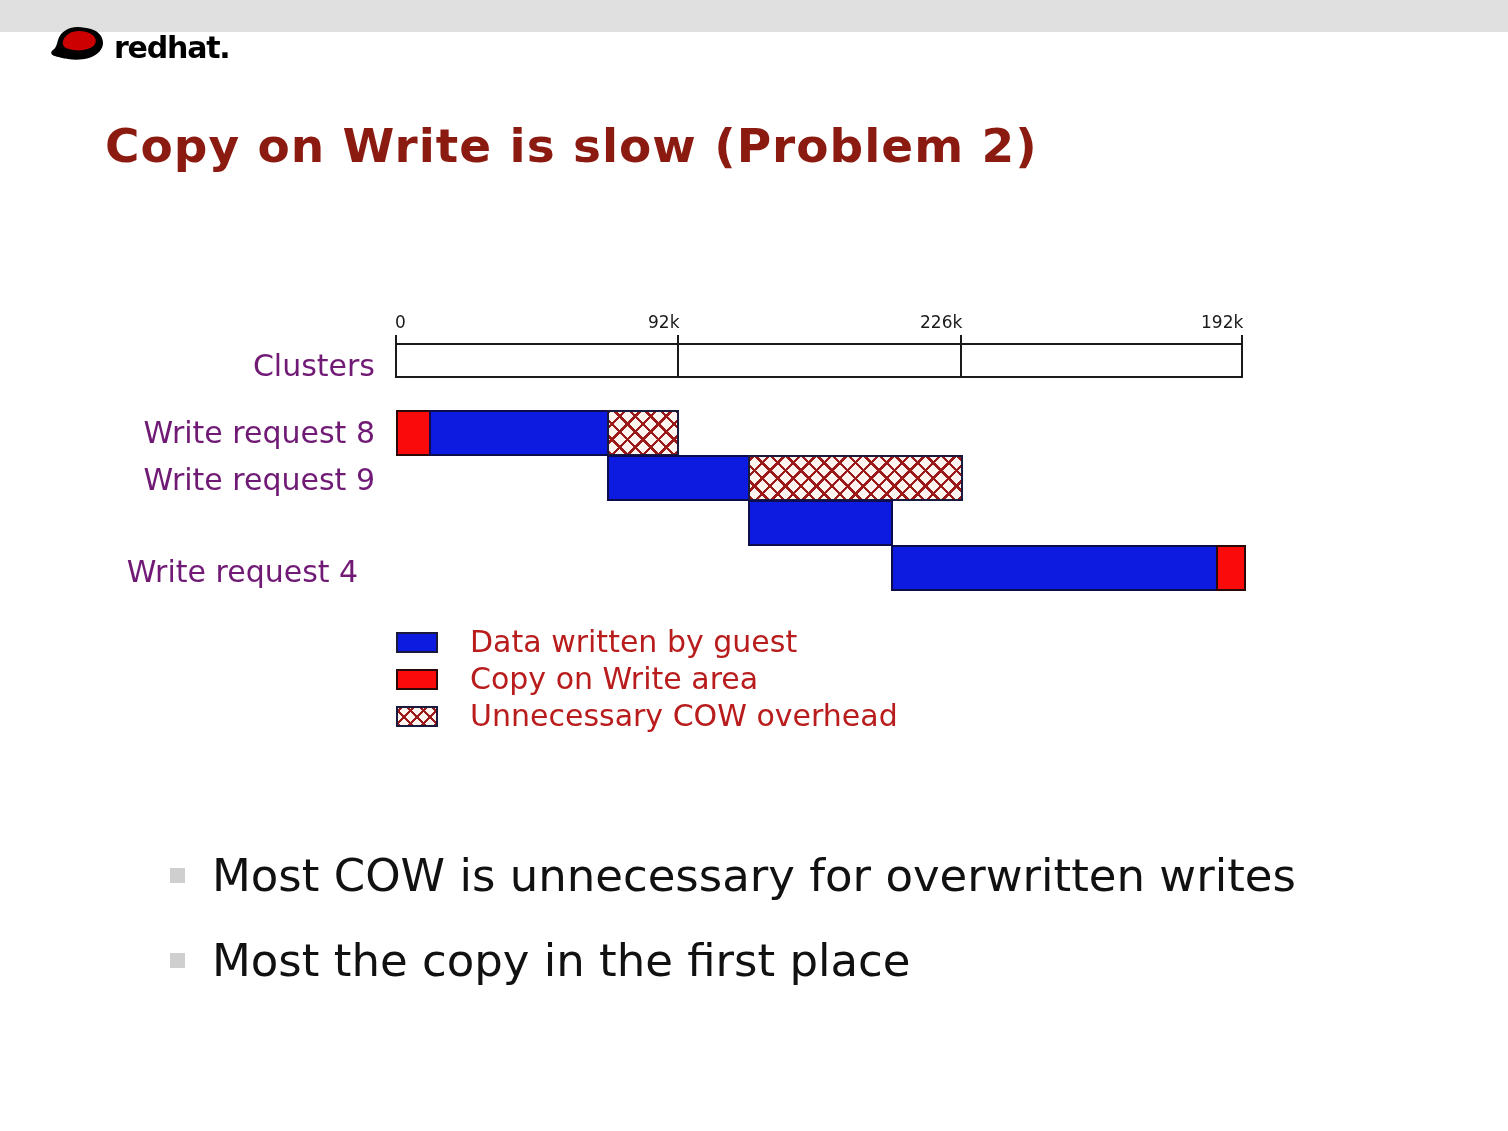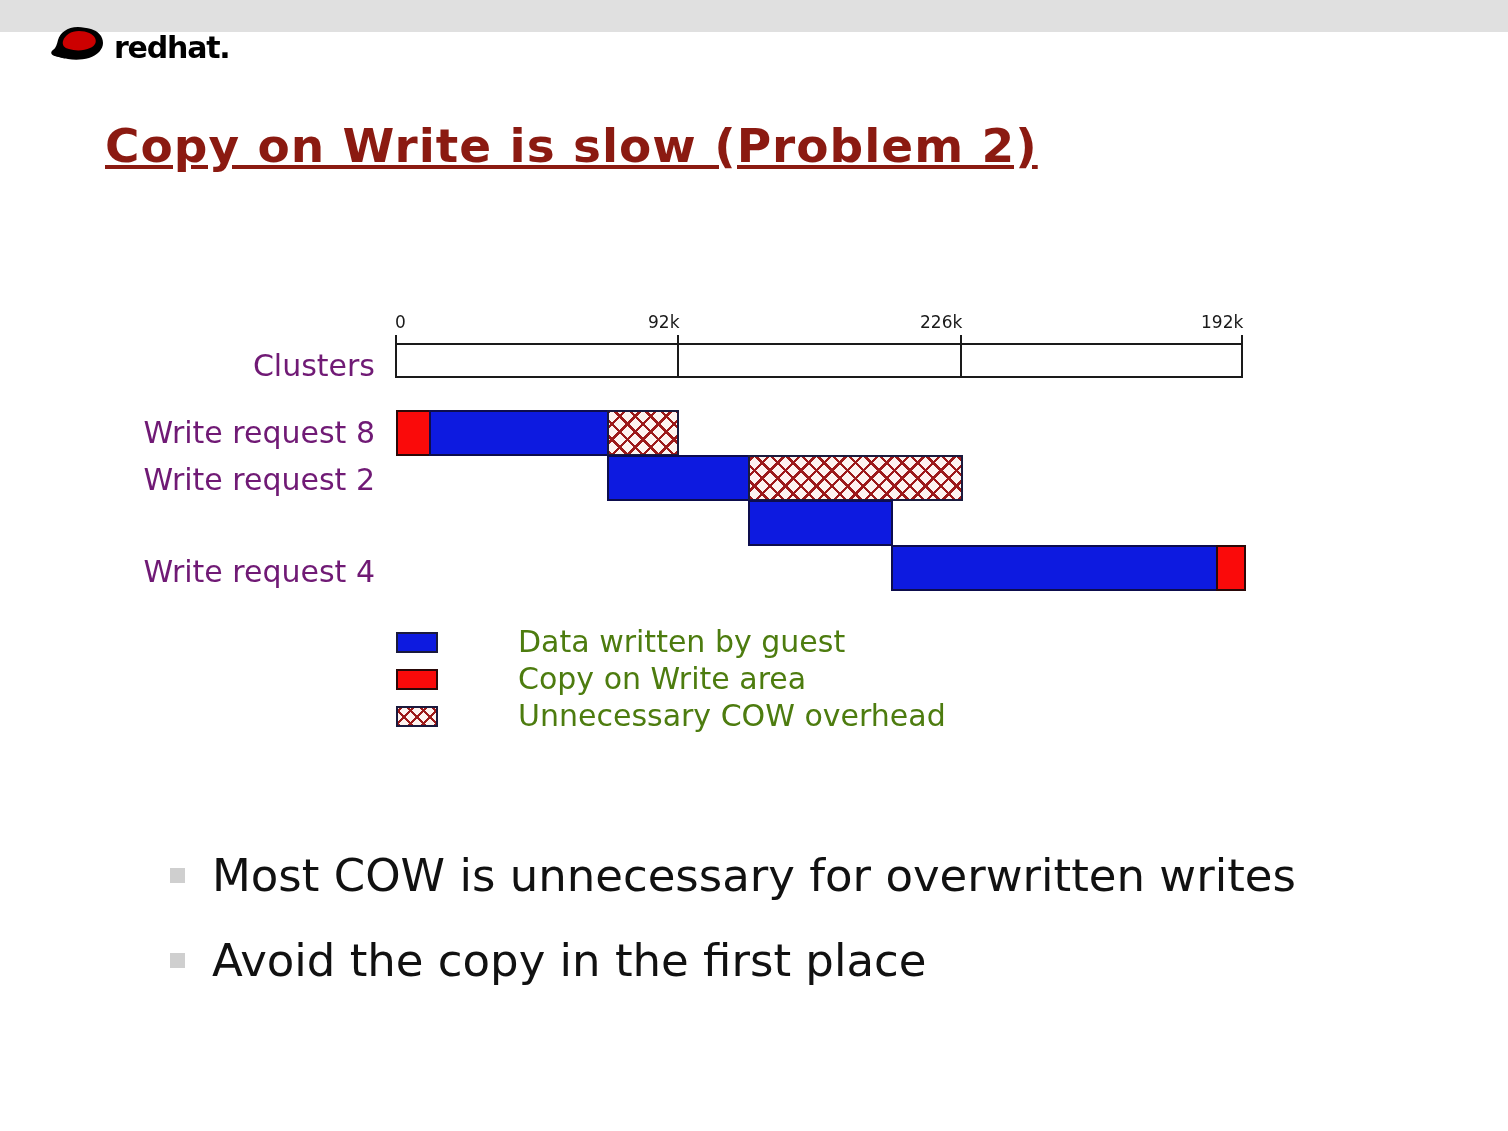--- a/index.html
+++ b/index.html
@@ -48,21 +48,20 @@
   
   #slide-title {
     position: absolute;
     left: 105px; top: 118px;
     font-family: "DejaVu Sans", sans-serif;
     font-weight: bold;
     font-size: 47px;
     letter-spacing: 1px;
     color: #8b1a11;
     white-space: nowrap;
-    text-decoration: underline;
   }
 
   
   #diagram {
     position: absolute;
     left: 0; top: 0;
     width: 1508px; height: 1131px;
   }
 
   .row-label {
@@ -137,23 +136,22 @@
     background-color: #fdf3ef;
     background-image:
       repeating-linear-gradient(45deg,  #9c1919 0, #9c1919 2px, transparent 2px, transparent 9px),
       repeating-linear-gradient(-45deg, #9c1919 0, #9c1919 2px, transparent 2px, transparent 9px);
   }
   .legend-text {
     position: absolute;
     left: 74px; top: -4px;
     font-family: "DejaVu Sans", sans-serif;
     font-size: 30px;
-    color: #4d7c0f;
-    white-space: nowrap;
-    margin-left: 48px;
+    color: #b91c1c;
+    white-space: nowrap;
   }
 
   
   #bullets {
     position: absolute;
     left: 170px; top: 846px;
     width: 1280px;
   }
   .bullet-item {
     position: relative;
@@ -202,22 +200,22 @@
   <div class="tick-mark" style="left:677px; top:335px;"></div>
   <div class="tick-mark" style="left:960px; top:335px;"></div>
   <div class="tick-mark" style="left:1241px; top:335px;"></div>
 
   <div class="row-label" id="label-clusters" style="left:110px; top:348px; width:265px;">Clusters</div>
   <div id="cluster-box"></div>
   <div class="cluster-divider" style="left:677px;"></div>
   <div class="cluster-divider" style="left:960px;"></div>
 
   <div class="row-label" style="left:110px; top:415px; width:265px;">Write request 8</div>
-  <div class="row-label" style="left:110px; top:462px; width:265px;">Write request 2</div>
-  <div class="row-label" style="left:110px; top:554px; width:265px;">Write request 4</div>
+  <div class="row-label" style="left:110px; top:462px; width:265px;">Write request 9</div>
+  <div class="row-label" style="left:110px; top:554px; width:265px;text-align:center;">Write request 4</div>
 
   <div class="seg red" style="left:396px;  top:410px; width:35px;  height:46px;"></div>
   <div class="seg blue" style="left:429px;  top:410px; width:180px; height:46px;"></div>
   <div class="seg hatch" style="left:607px;  top:410px; width:72px;  height:46px;"></div>
 
   <div class="seg blue" style="left:607px;  top:455px; width:143px; height:46px;"></div>
   <div class="seg hatch" style="left:748px;  top:455px; width:215px; height:46px;"></div>
 
   <div class="seg blue" style="left:748px;  top:500px; width:145px; height:46px;"></div>
 
@@ -241,16 +239,16 @@
 </div>
 
 <div id="bullets">
   <div class="bullet-item">
     <span class="bullet-marker"></span>
     <div class="bullet-text">Most COW is unnecessary for overwritten writes</div>
   </div>
   <div class="bullet-item">
     <span class="bullet-marker"></span>
     <div class="bullet-text">
-      <span class="cont">Avoid the copy in the first place</span>
+      <span class="cont">Most the copy in the first place</span>
     </div>
   </div>
 </div>
 
 </body></html>

